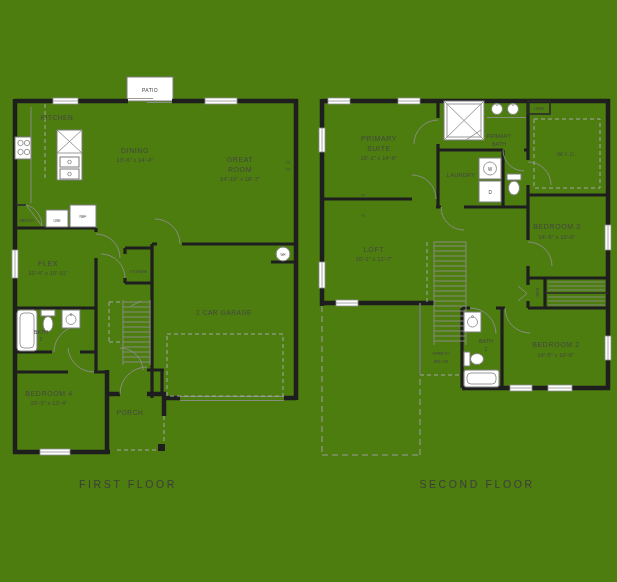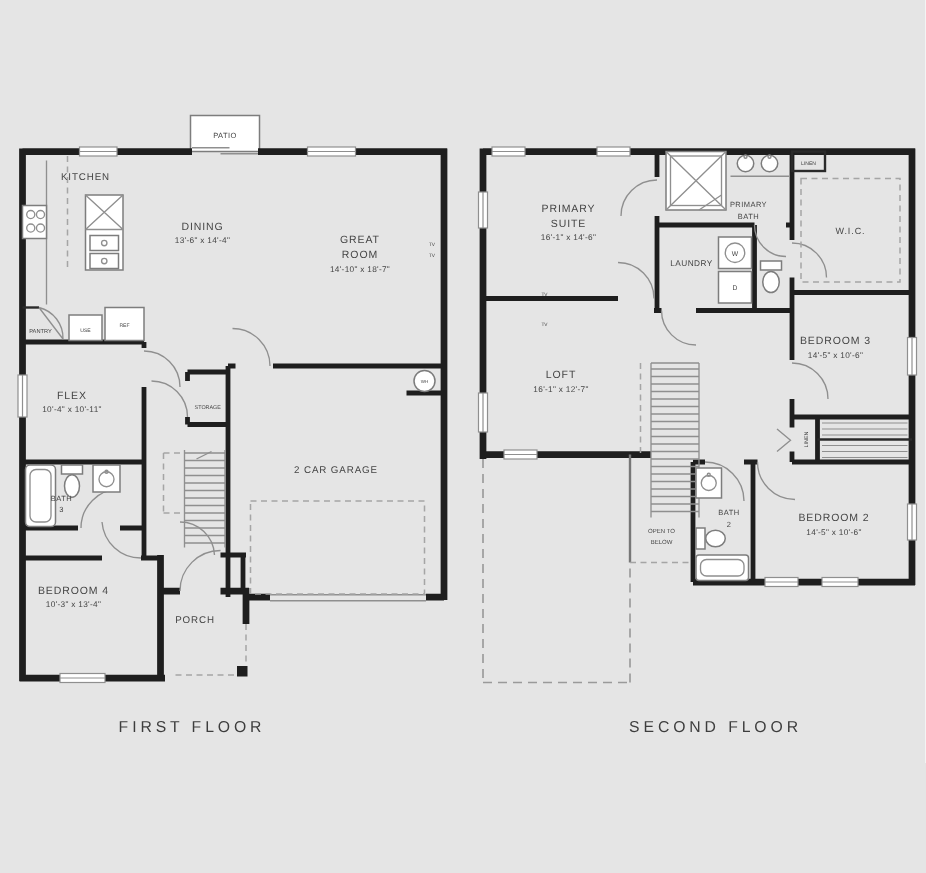--- a/index.html
+++ b/index.html
@@ -1,16 +1,16 @@
 <!DOCTYPE html>
 <html><head>
 <meta charset="utf-8">
 <style>
   html,body{margin:0;padding:0;background:#ffffff;}
-  .canvas{position:relative;width:617px;height:582px;background:#e5e5e5;overflow:hidden;
+  .canvas{position:relative;width:617px;height:582px;background:#4d7c0f;overflow:hidden;
           font-family:"Liberation Sans", sans-serif;}
   svg{position:absolute;left:0;top:0;}
   svg text{fill:#454545;font-family:"Liberation Sans", sans-serif;}
   .wall{stroke:#1e1e1e;stroke-width:4.5;fill:none;stroke-linecap:butt;}
   .iwall{stroke:#1e1e1e;stroke-width:3.2;fill:none;stroke-linecap:butt;}
   .twall{stroke:#2a2a2a;stroke-width:1.6;fill:none;}
   .thin{stroke:#8f8f8f;stroke-width:0.9;fill:none;}
   .fix{stroke:#7d7d7d;stroke-width:1;fill:#ffffff;}
   .dash{stroke:#a5a5a5;stroke-width:1;fill:none;stroke-dasharray:4 3;}
   .fdash{stroke:#9a9a9a;stroke-width:1.1;fill:none;stroke-dasharray:6 4;}

